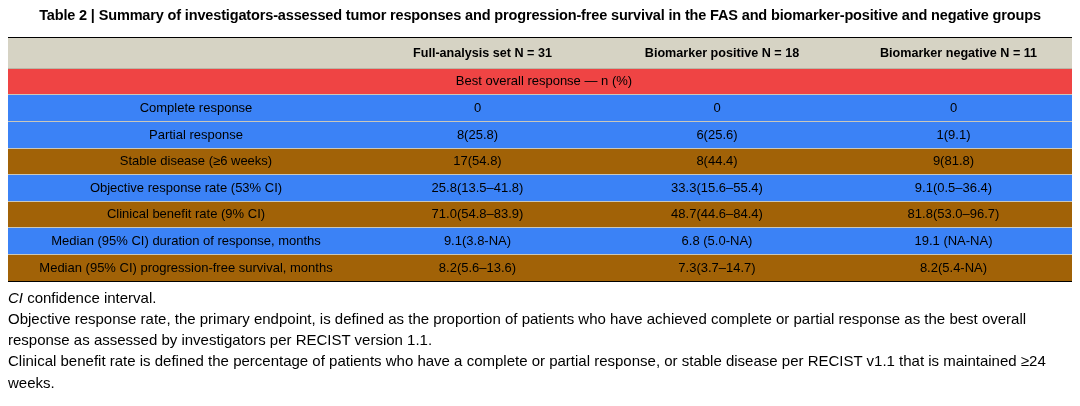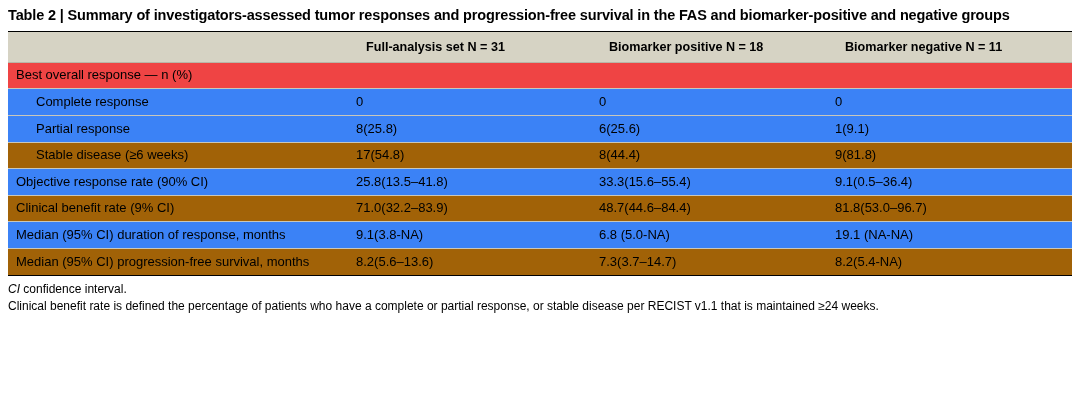--- a/index.html
+++ b/index.html
@@ -17,34 +17,35 @@
   .wrap {
     width: 1080px;
     box-sizing: border-box;
     padding: 6px 8px 0 8px;
   }
   .caption {
     font-size: 14.5px;
     font-weight: bold;
     line-height: 1.30;
     letter-spacing: -0.15px;
-    margin: 0 0 6px 0;
+    margin: 0 0 12px 0;
     color: #000;
+    text-align: center;
   }
   table.tbl {
     width: 1064px;
     border-collapse: collapse;
     table-layout: fixed;
     font-size: 13px;
   }
   table.tbl td, table.tbl th {
     padding: 0;
     margin: 0;
     vertical-align: middle;
-    text-align: left;
+    text-align: center;
   }
   .col-label { width: 348px; }
   .col-v1 { width: 243px; }
   .col-v2 { width: 236px; }
   .col-v3 { width: 237px; }
 
   thead tr.head-row {
     background: #d6d3c4;
   }
   thead tr.head-row th {
@@ -82,21 +83,21 @@
   tbody tr.plain td {
     background: #3b82f6;
   }
   tbody tr.last td {
     border-bottom: 1.6px solid #000;
   }
   .ital { font-style: italic; }
 
   .notes {
     margin-top: 5px;
-    font-size: 12px;
+    font-size: 15px;
     line-height: 1.42;
     color: #000;
     width: 1064px;
   }
   .notes p {
     margin: 0;
   }
 </style>
 </head>
 <body>
@@ -136,44 +137,45 @@
         <td>6(25.6)</td>
         <td>1(9.1)</td>
       </tr>
       <tr class="shade">
         <td class="lbl indent">Stable disease (≥6 weeks)</td>
         <td>17(54.8)</td>
         <td>8(44.4)</td>
         <td>9(81.8)</td>
       </tr>
       <tr class="plain">
-        <td class="lbl">Objective response rate (90% CI)</td>
+        <td class="lbl">Objective response rate (53% CI)</td>
         <td>25.8(13.5–41.8)</td>
         <td>33.3(15.6–55.4)</td>
         <td>9.1(0.5–36.4)</td>
       </tr>
       <tr class="shade">
         <td class="lbl">Clinical benefit rate (9% CI)</td>
-        <td>71.0(32.2–83.9)</td>
+        <td>71.0(54.8–83.9)</td>
         <td>48.7(44.6–84.4)</td>
         <td>81.8(53.0–96.7)</td>
       </tr>
       <tr class="plain">
         <td class="lbl">Median (95% CI) duration of response, months</td>
         <td>9.1(3.8-NA)</td>
         <td>6.8 (5.0-NA)</td>
         <td>19.1 (NA-NA)</td>
       </tr>
       <tr class="shade last">
         <td class="lbl">Median (95% CI) progression-free survival, months</td>
         <td>8.2(5.6–13.6)</td>
         <td>7.3(3.7–14.7)</td>
         <td>8.2(5.4-NA)</td>
       </tr>
     </tbody>
   </table>
 
   <div class="notes">
     <p><span class="ital">CI</span><span> confidence interval.</span></p>
+    <p>Objective response rate, the primary endpoint, is defined as the proportion of patients who have achieved complete or partial response as the best overall response as assessed by investigators per RECIST version 1.1.</p>
     <p>Clinical benefit rate is defined the percentage of patients who have a complete or partial response, or stable disease per RECIST v1.1 that is maintained ≥24 weeks.</p>
   </div>
 
 </div>
 
 </body></html>

